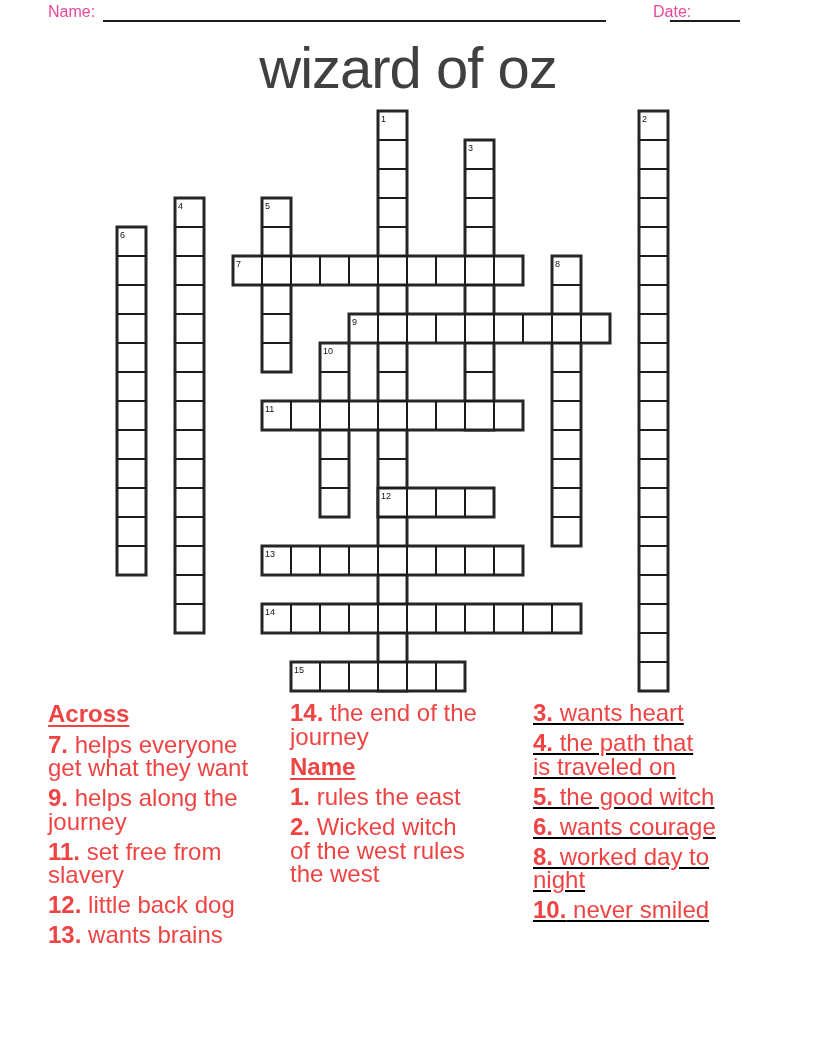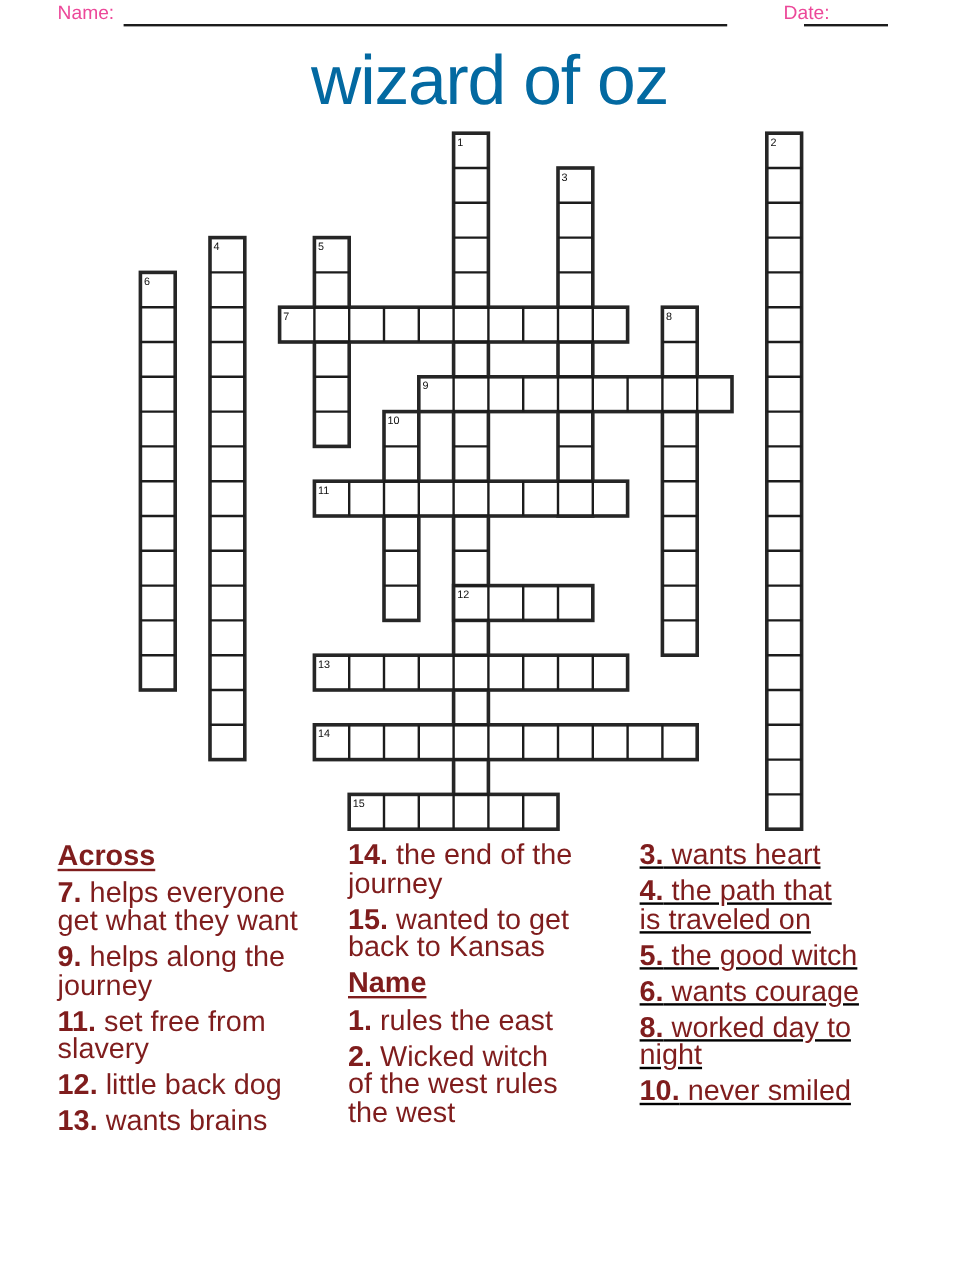--- a/index.html
+++ b/index.html
@@ -1,28 +1,28 @@
 <!DOCTYPE html>
 <html><head>
 <meta charset="utf-8">
 <style>
   html,body{margin:0;padding:0;background:#fff;}
   #page{position:relative;width:816px;height:1056px;background:#fff;overflow:hidden;
         font-family:"Liberation Sans",sans-serif;color:#000;}
   .hdr-label{position:absolute;font-size:16px;line-height:19px;color:#ec4899;}
   .fill-line{position:absolute;border-top:2px solid #1c1c1c;height:0;}
   .title{position:absolute;left:0;top:39px;width:816px;text-align:center;
-         font-size:58px;line-height:58px;letter-spacing:-1px;font-weight:400;color:#0369a1;}
+         font-size:58px;line-height:58px;letter-spacing:-1px;font-weight:400;color:#404040;}
   #grid-svg{position:absolute;left:0;top:0;}
   .word-rect{fill:#ffffff;stroke:#262626;stroke-width:3px;}
   .cell-line{stroke:#1c1c1c;stroke-width:2px;}
   .cell-num{font-family:"Liberation Sans",sans-serif;font-size:9px;fill:#111;font-weight:400;}
   #clues{position:absolute;left:0;top:701px;width:816px;}
   .clue-col{position:absolute;top:0;}
-  .clue,.clue-head{font-size:24px;line-height:23.5px;margin:0 0 6.5px 0;color:#7f1d1d;}
+  .clue,.clue-head{font-size:24px;line-height:23.5px;margin:0 0 6.5px 0;color:#ef4444;}
   .clue-head{font-weight:700;text-decoration:underline;text-decoration-thickness:2px;
              text-underline-offset:3px;margin-top:1px;margin-bottom:7px;}
   .clue-num{font-weight:700;}
   .clue-text{white-space:pre-line;}
 </style>
 </head>
 <body>
 
 <div id="page">
 
@@ -216,22 +216,20 @@
         <p class="clue"><b class="clue-num">9.</b><span class="clue-text"> helps along the
 journey</span></p>
         <p class="clue"><b class="clue-num">11.</b><span class="clue-text"> set free from
 slavery</span></p>
         <p class="clue"><b class="clue-num">12.</b><span class="clue-text"> little back dog</span></p>
         <p class="clue"><b class="clue-num">13.</b><span class="clue-text"> wants brains</span></p>
       </div>
       <div class="clue-col" style="left: 290px; width: 236px;">
         <p class="clue"><b class="clue-num">14.</b><span class="clue-text"> the end of the
 journey</span></p>
-        <p class="clue"><b class="clue-num">15.</b><span class="clue-text"> wanted to get
-back to Kansas</span></p>
         <p class="clue-head">Name</p>
         <p class="clue"><b class="clue-num">1.</b><span class="clue-text"> rules the east</span></p>
         <p class="clue"><b class="clue-num">2.</b><span class="clue-text"> Wicked witch
 of the west rules
 the west</span></p>
       </div>
       <div class="clue-col" style="left: 533px; width: 250px; text-decoration: underline;">
         <p class="clue"><b class="clue-num">3.</b><span class="clue-text"> wants heart</span></p>
         <p class="clue"><b class="clue-num">4.</b><span class="clue-text"> the path that
 is traveled on</span></p>

